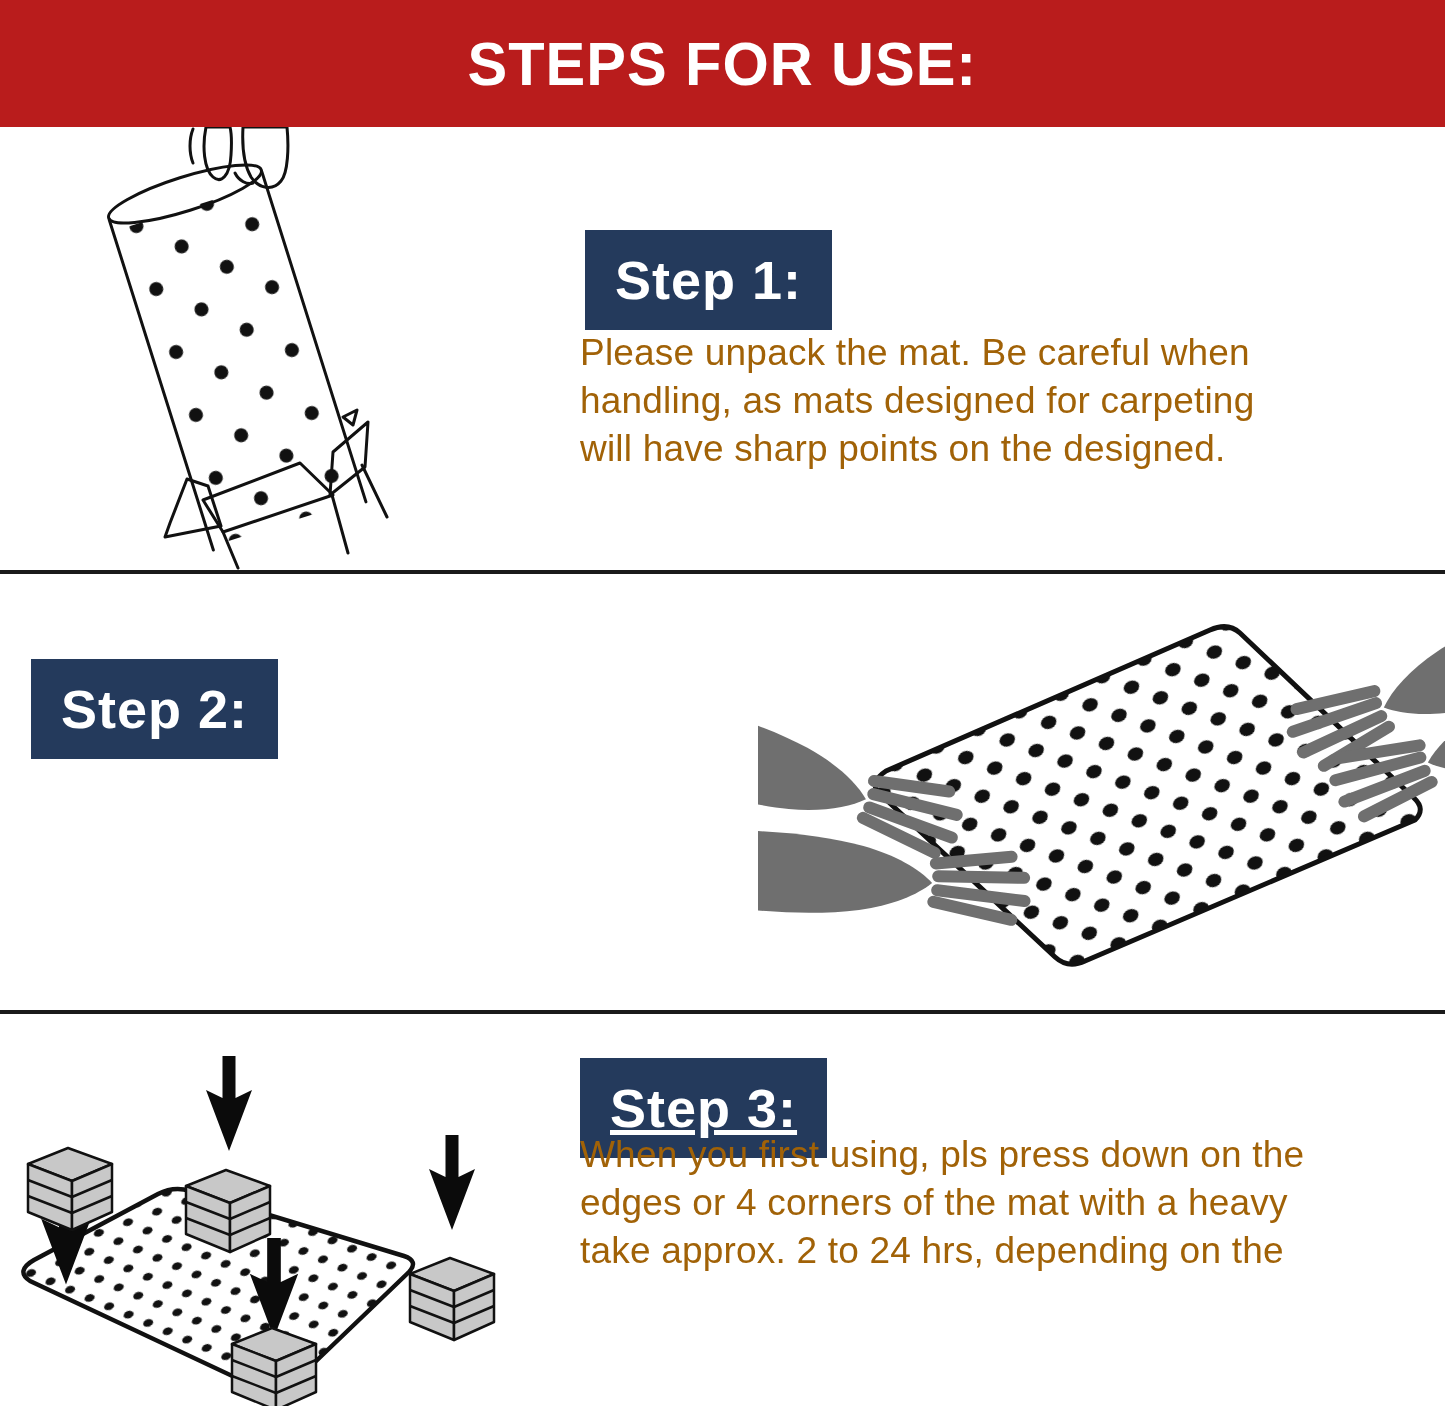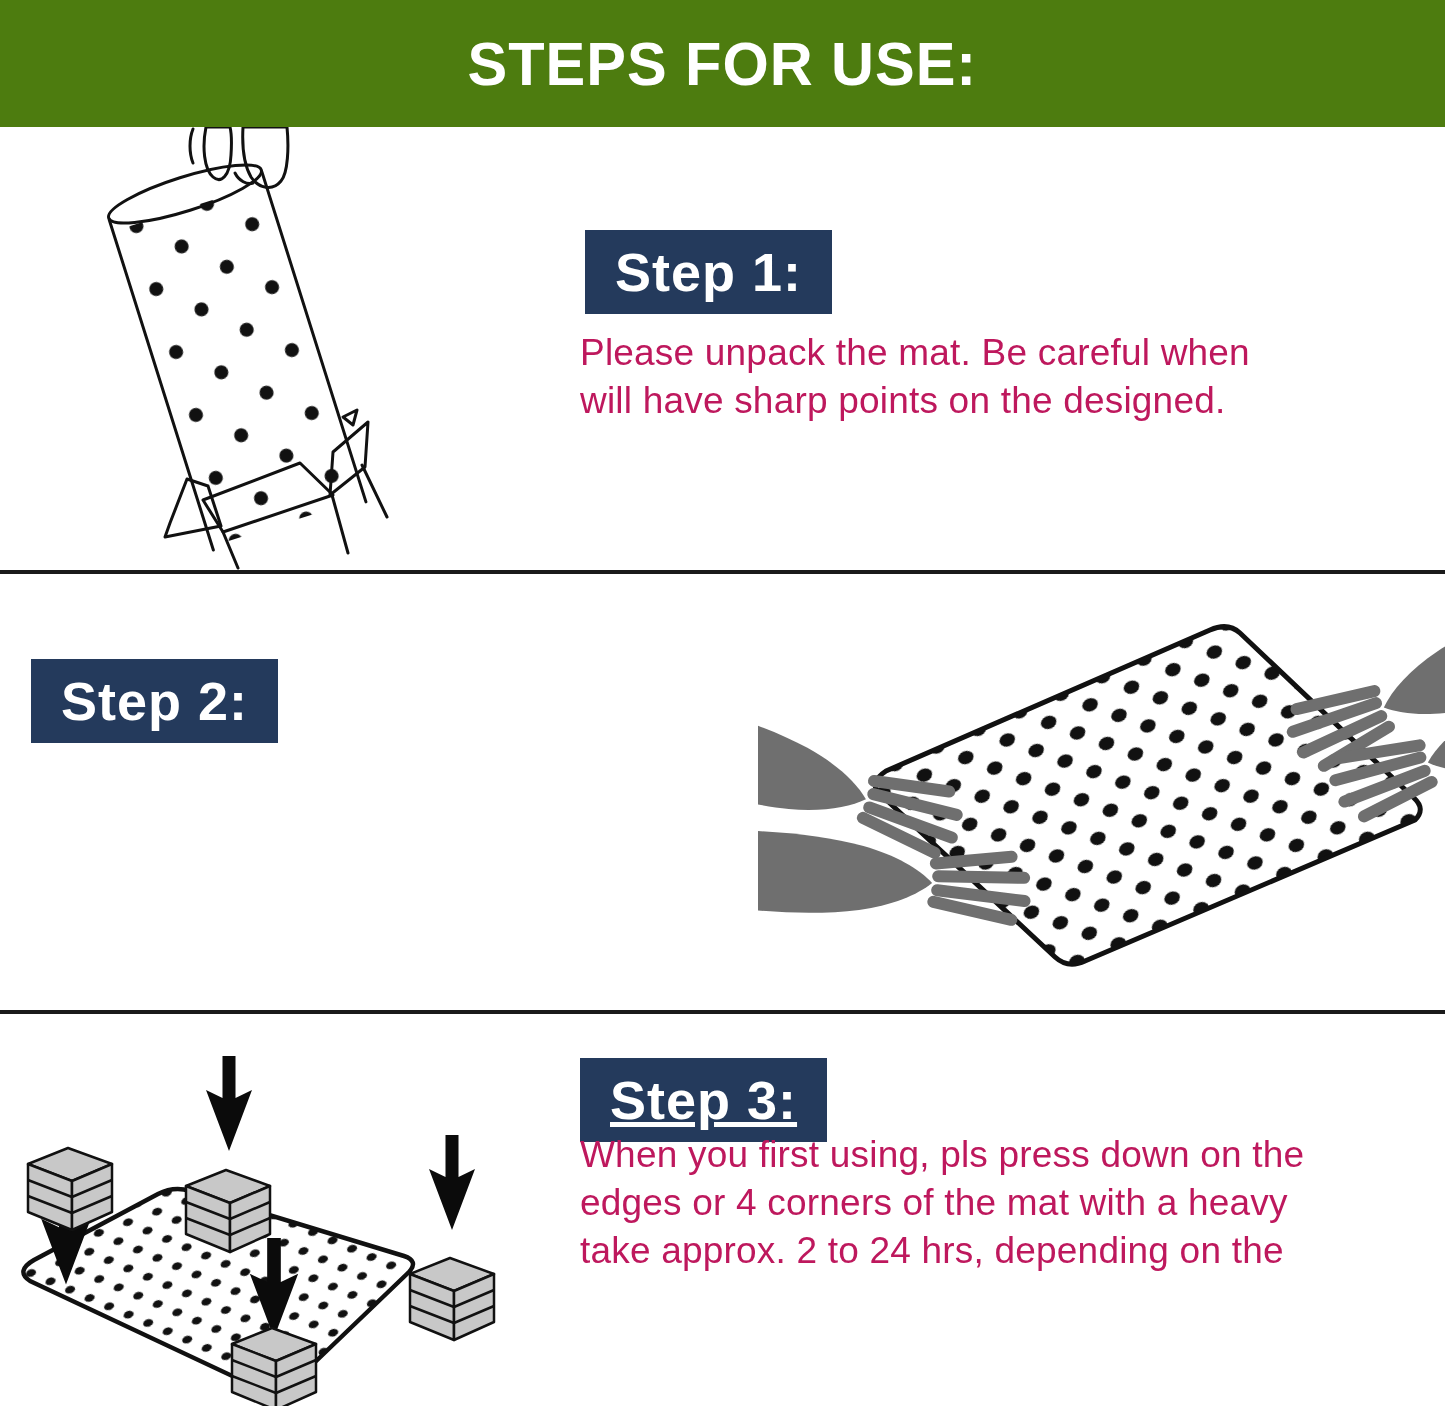--- a/index.html
+++ b/index.html
@@ -2,39 +2,39 @@
 <html><head>
 <meta charset="utf-8">
 <style>
   html,body { margin:0; padding:0; }
   #page {
     position:relative; width:1445px; height:1406px; background:#ffffff;
     font-family:"Liberation Sans", sans-serif; overflow:hidden;
   }
   .header {
     position:absolute; left:0; top:0; width:1445px; height:127px;
-    background:#4d7c0f; display:flex; align-items:center; justify-content:center;
+    background:#b91c1c; display:flex; align-items:center; justify-content:center;
   }
   .header .title {
     margin:0; color:#ffffff; font-size:62px; font-weight:bold;
     letter-spacing:1px; transform:scaleX(.96);
   }
   .divider { position:absolute; left:0; width:1445px; height:4px; background:#1a1a1a; }
   #divider-1 { top:570px; }
   #divider-2 { top:1010px; }
   .badge {
     position:absolute; background:#243A5C; color:#ffffff;
     font-size:54px; font-weight:bold; height:84px; line-height:84px;
-    padding:0 30px; letter-spacing:1px;
+    padding:8px 30px; letter-spacing:1px;
   }
   #badge-1 { left:585px; top:230px; }
   #badge-2 { left:31px;  top:659px; }
   #badge-3 { left:580px; top:1058px;text-decoration:underline; }
   .desc {
-    position:absolute; color:#be185d; font-size:37px; line-height:48px;
+    position:absolute; color:#a16207; font-size:37px; line-height:48px;
     letter-spacing:0.2px; white-space:nowrap;
   }
   #desc-1 { left:580px; top:329px; }
   #desc-2 { left:46px;  top:768px; }
   #desc-3 { left:580px; top:1131px; }
   .illus { position:absolute; }
   #illus-1 { left:85px;  top:127px; }
   #illus-2 { left:758px; top:584px; }
   #illus-3 { left:0px;   top:1030px; }
   .lineart { fill:none; stroke:#111111; stroke-width:3; stroke-linejoin:round; stroke-linecap:round; }
@@ -75,20 +75,21 @@
       <path class="lineart" fill="#ffffff" d="M118,373 L215,336 L248,368 L138,405 Z"></path>
       <path class="lineart" fill="#ffffff" d="M245,368 L248,325 L283,295 L280,340 Z"></path>
       <path class="lineart" fill="#ffffff" d="M258,290 L272,283 L268,298 Z"></path>
       <path class="lineart" d="M277,338 L302,390 M247,368 L263,426 M138,405 L153,441"></path>
     </g>
   </svg>
 
   <div class="badge" id="badge-1">Step 1:</div>
   <div class="desc" id="desc-1">
     <div>Please unpack the mat. Be careful when</div>
+    <div>handling, as mats designed for carpeting</div>
     <div>will have sharp points on the designed.</div>
   </div>
 
   <div class="divider" id="divider-1"></div>
 
   <div class="badge" id="badge-2">Step 2:</div>
 
   <svg id="illus-2" class="illus" width="687" height="426" viewBox="0 0 687 426">
     <defs>
       <pattern id="dots2" width="45" height="42" patternUnits="userSpaceOnUse" patternTransform="rotate(-23)">

